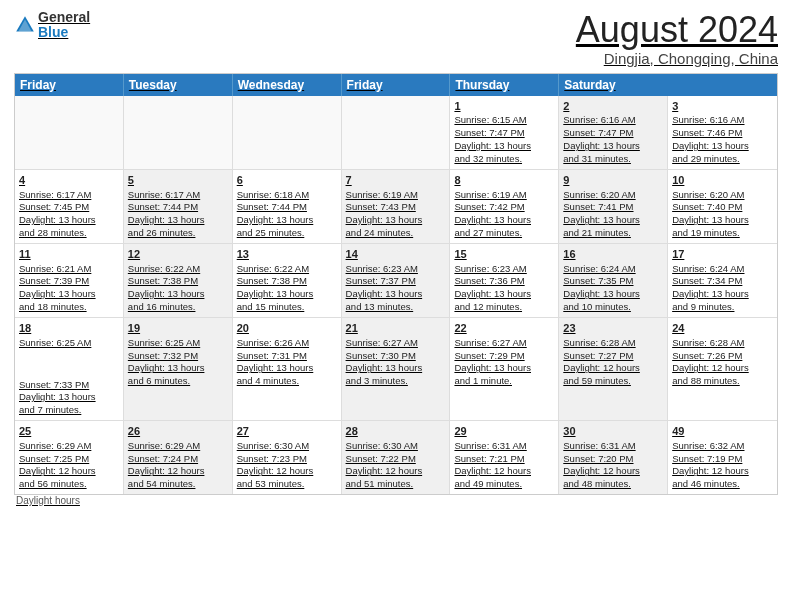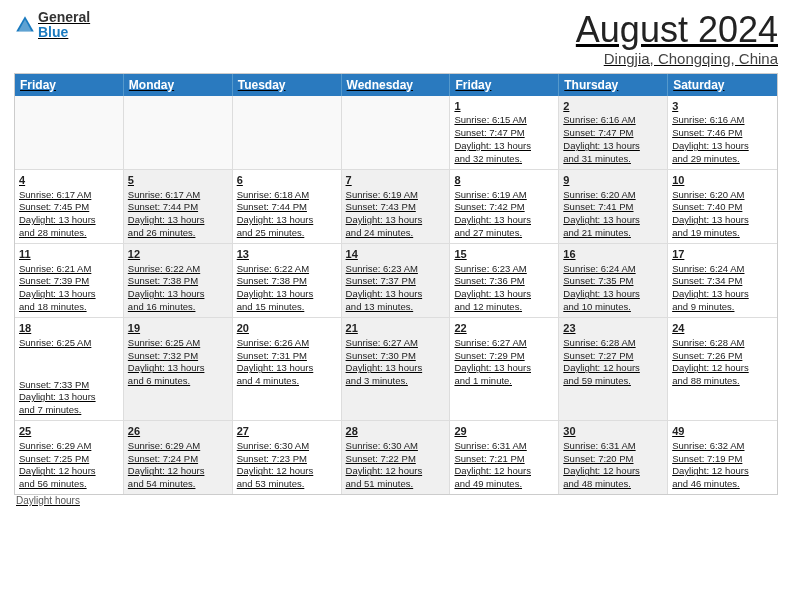--- a/index.html
+++ b/index.html
@@ -124,21 +124,20 @@
     </div>
     <div class="title-block">
       <div class="month-title">August 2024</div>
       <div class="location">Dingjia, Chongqing, China</div>
     </div>
   </div>
 
   <div class="calendar">
     <div class="cal-header" id="cal-header">
         <div class="cal-header-cell">Friday</div>
-        <div class="cal-header-cell">Monday</div>
         <div class="cal-header-cell">Tuesday</div>
         <div class="cal-header-cell">Wednesday</div>
         <div class="cal-header-cell">Friday</div>
         <div class="cal-header-cell">Thursday</div>
         <div class="cal-header-cell">Saturday</div>
       </div>
     <div class="cal-body" id="cal-body">
         <div class="cal-row">
           <div class="cal-cell empty"></div>
           <div class="cal-cell empty"></div>

